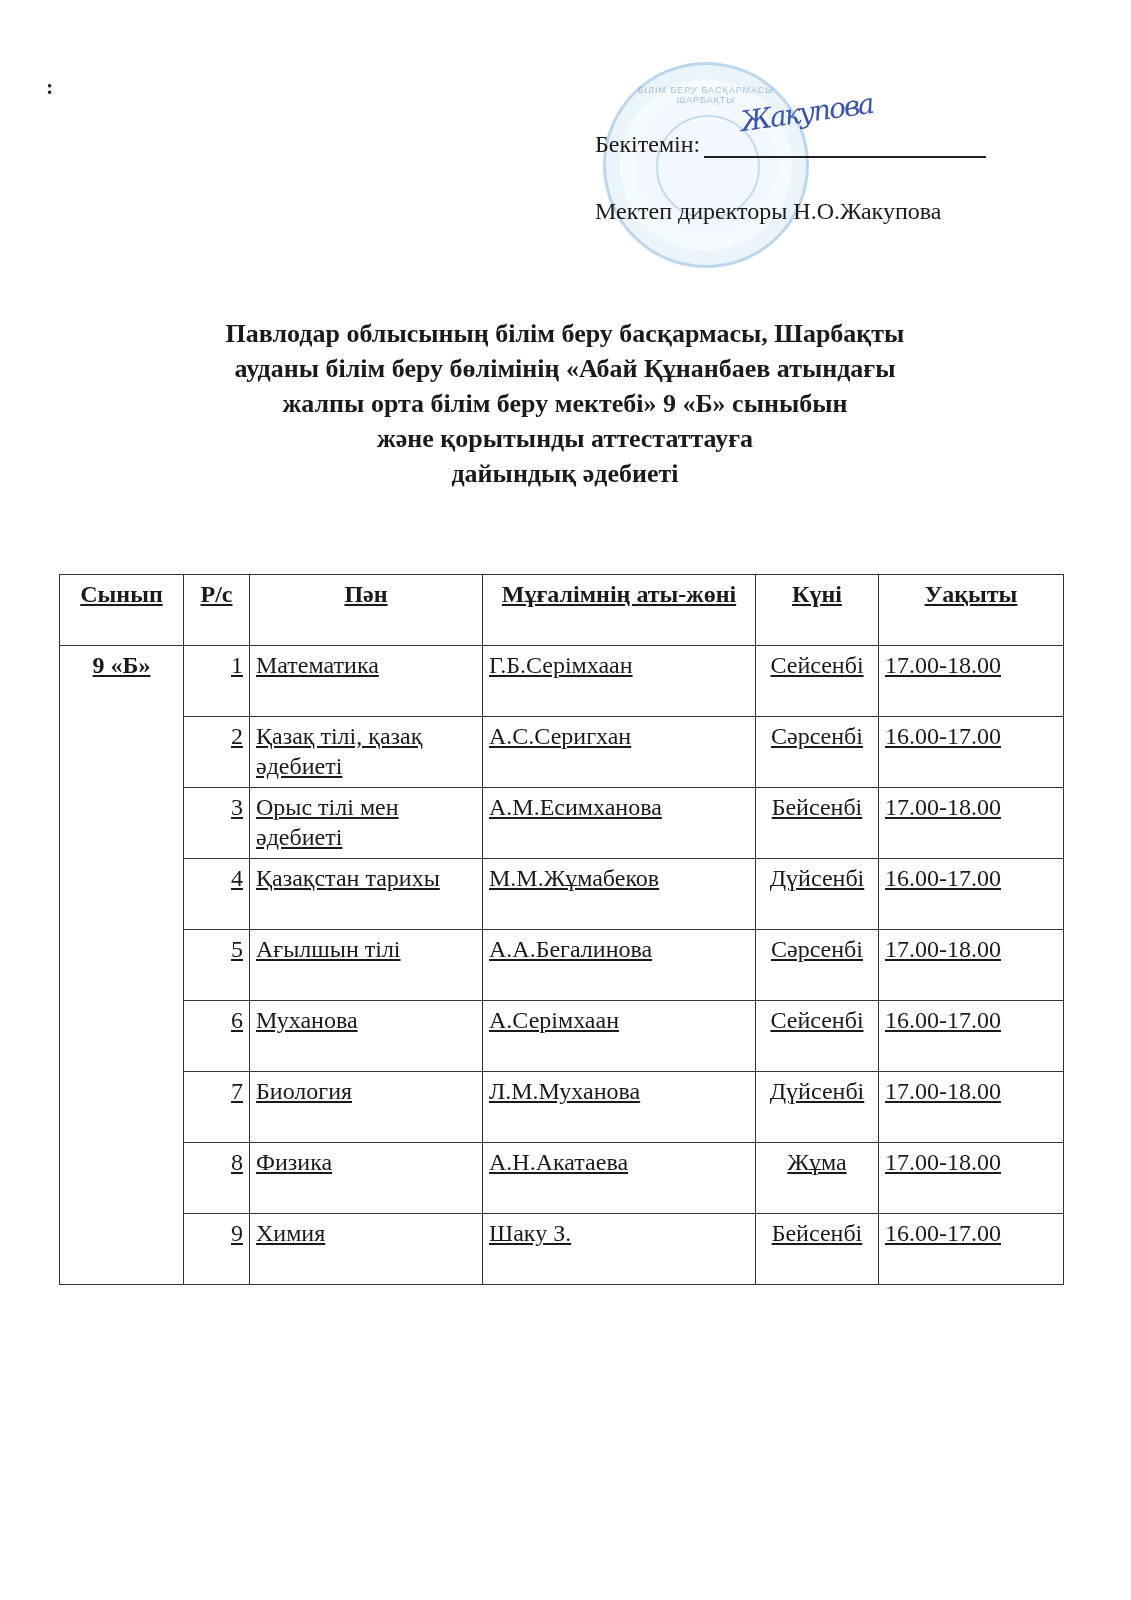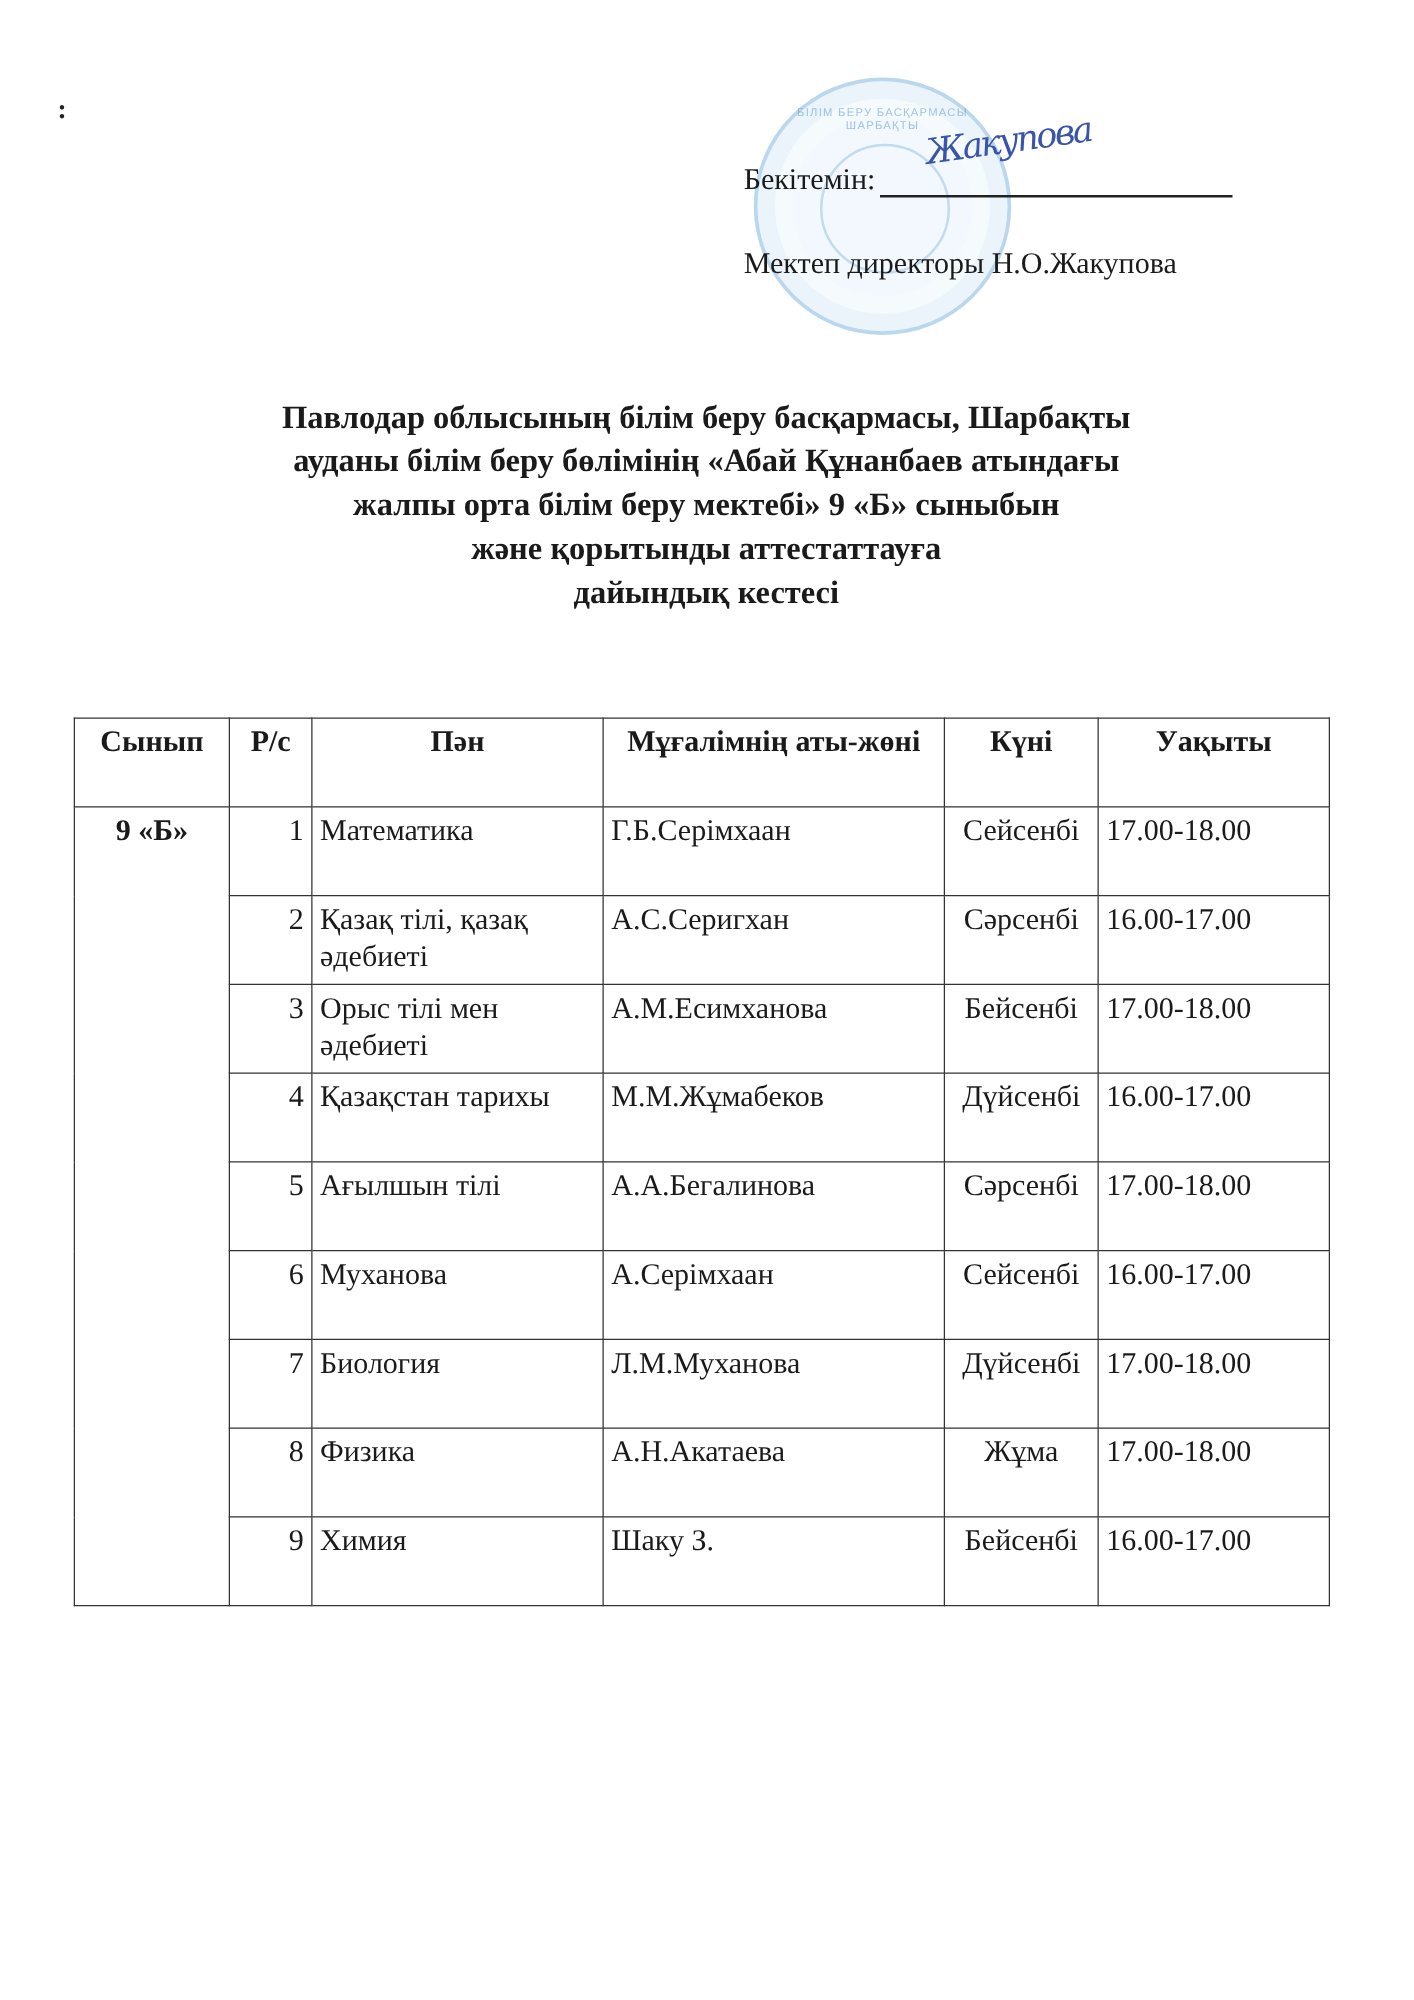--- a/index.html
+++ b/index.html
@@ -31,21 +31,21 @@
   .director { position: absolute; left: 595px; top: 198px; font-size: 24px; }
   .title {
     position: absolute; left: 60px; top: 272px; width: 1010px; text-align: center;
     font-weight: bold; font-size: 26px; line-height: 35px; color: #1a1a1a; margin-top: 44px;
   }
   .title div { white-space: nowrap; }
   table.schedule {
     position: absolute; left: 59px; top: 574px; width: 1004px; border-collapse: collapse;
     font-size: 24px; table-layout: fixed;
   }
-  table.schedule th, table.schedule td { border: 1.5px solid #333; vertical-align: top; padding: 4px 6px; line-height: 30px; }
+  table.schedule th, table.schedule td { border: 1.5px solid #333; vertical-align: top; padding: 4px 6px; line-height: 30px; text-decoration: underline; }
   table.schedule th { font-weight: bold; text-align: center; height: 62px; }
   table.schedule td { height: 62px; margin-top: 24px; }
   .c-class { text-align: center; font-weight: bold; }
   .c-num { text-align: right; }
   .c-day { text-align: center; }
   .c-time { text-align: left; }
 </style>
 </head>
 <body>
 
@@ -64,21 +64,21 @@
     </span>
   </div>
 </div>
 <div class="director">Мектеп директоры  Н.О.Жакупова</div>
 
 <div class="title">
   <div>Павлодар облысының білім беру басқармасы, Шарбақты</div>
   <div>ауданы білім беру бөлімінің «Абай Құнанбаев атындағы</div>
   <div>жалпы орта білім беру мектебі» 9 «Б»  сыныбын</div>
   <div>және қорытынды аттестаттауға</div>
-  <div>дайындық  кестесі</div>
+  <div>дайындық  әдебиеті</div>
 </div>
 
 <table class="schedule">
   <colgroup>
     <col style="width:124px">
       <col style="width:66px">
       <col style="width:233px">
       <col style="width:273px">
       <col style="width:123px">
       <col style="width:185px">

